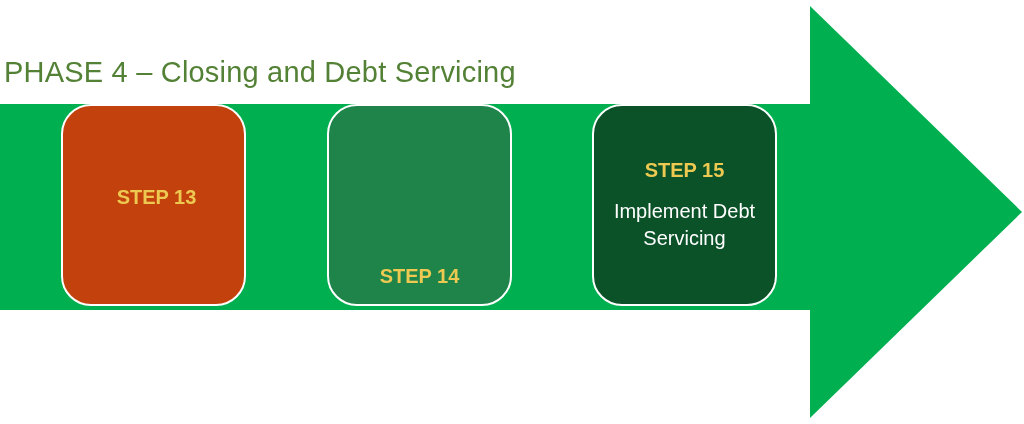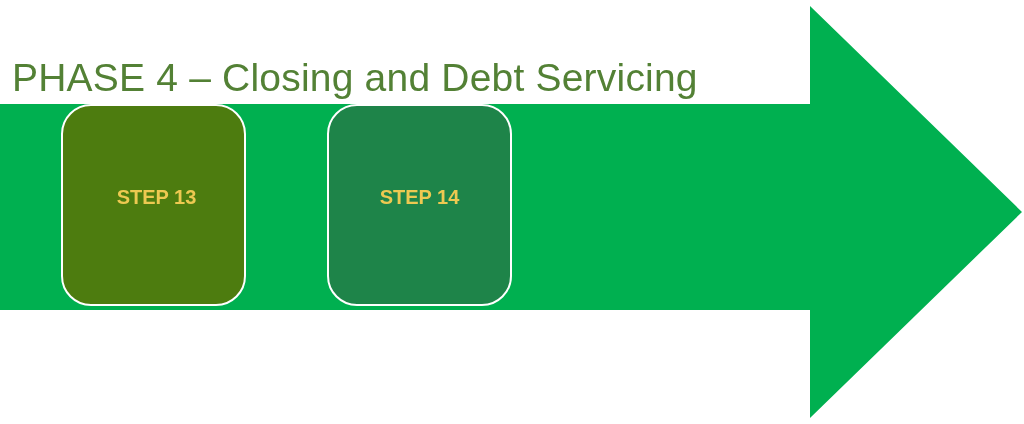--- a/index.html
+++ b/index.html
@@ -17,23 +17,23 @@
   }
   .arrow-svg {
     position: absolute;
     left: 0;
     top: 0;
     width: 1024px;
     height: 424px;
   }
   .phase-title {
     position: absolute;
-    left: 12px;
+    left: 4px;
     top: 56px;
-    font-size: 39px;
+    font-size: 29px;
     font-weight: 400;
     letter-spacing: 0.2px;
     white-space: nowrap;
   }
   .step-box {
     position: absolute;
     top: 104px;
     width: 185px;
     height: 202px;
     border: 2px solid #ffffff;
@@ -51,36 +51,40 @@
     font-weight: 700;
     margin-bottom: 16px;
   }
   .step-box .step-name {
     font-size: 20px;
     font-weight: 400;
     color: #ffffff;
     line-height: 1.35;
   }
   .step-13 { left: 61px; }
-  .step-14 { left: 327px; }
+  .step-14 { left: 327px; justify-content: flex-end; }
   .step-15 { left: 592px; }
 </style>
 </head>
 <body>
 
 <div class="canvas">
 
   <svg class="arrow-svg" viewBox="0 0 1024 424" aria-hidden="true">
     <polygon points="0,104 810,104 810,6 1022,212 810,418 810,310 0,310" fill="#00B050"></polygon>
   </svg>
 
   <div class="phase-title" style="color: rgb(83, 129, 53);">PHASE 4 – Closing and Debt Servicing</div>
 
-  <div class="step-box step-13" style="background-color: #4d7c0f; padding-left: 20px;">
+  <div class="step-box step-13" style="background-color: #c2410c; padding-left: 20px;">
     <div class="step-label" style="color: rgb(237, 201, 81);">STEP 13</div>
   </div>
 
   <div class="step-box step-14" style="background-color: rgb(30, 132, 73);">
     <div class="step-label" style="color: rgb(237, 201, 81);">STEP 14</div>
   </div>
 
+  <div class="step-box step-15" style="background-color: rgb(11, 82, 41);">
+    <div class="step-label" style="color: rgb(237, 201, 81);">STEP 15</div>
+    <div class="step-name">Implement Debt Servicing</div>
+  </div>
 
 </div>
 
 </body></html>

